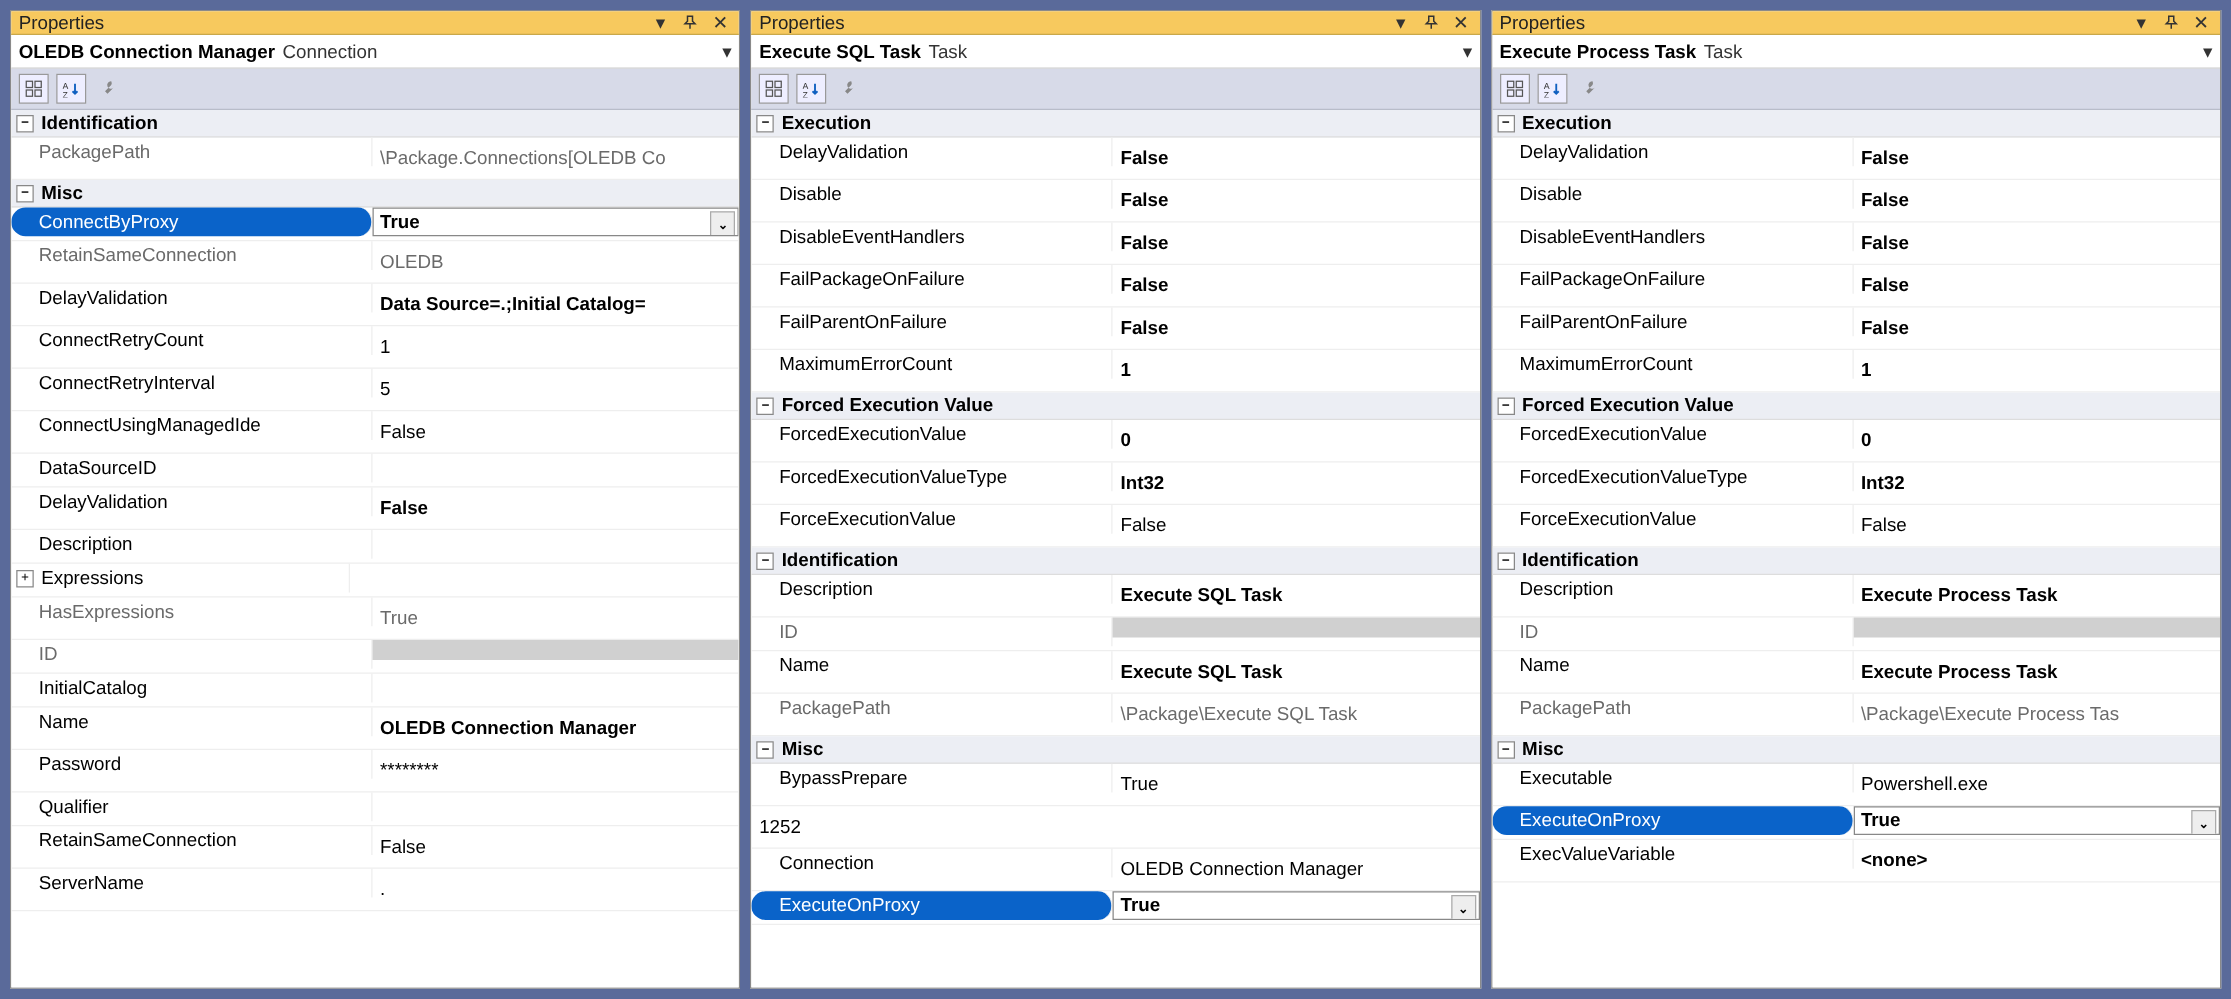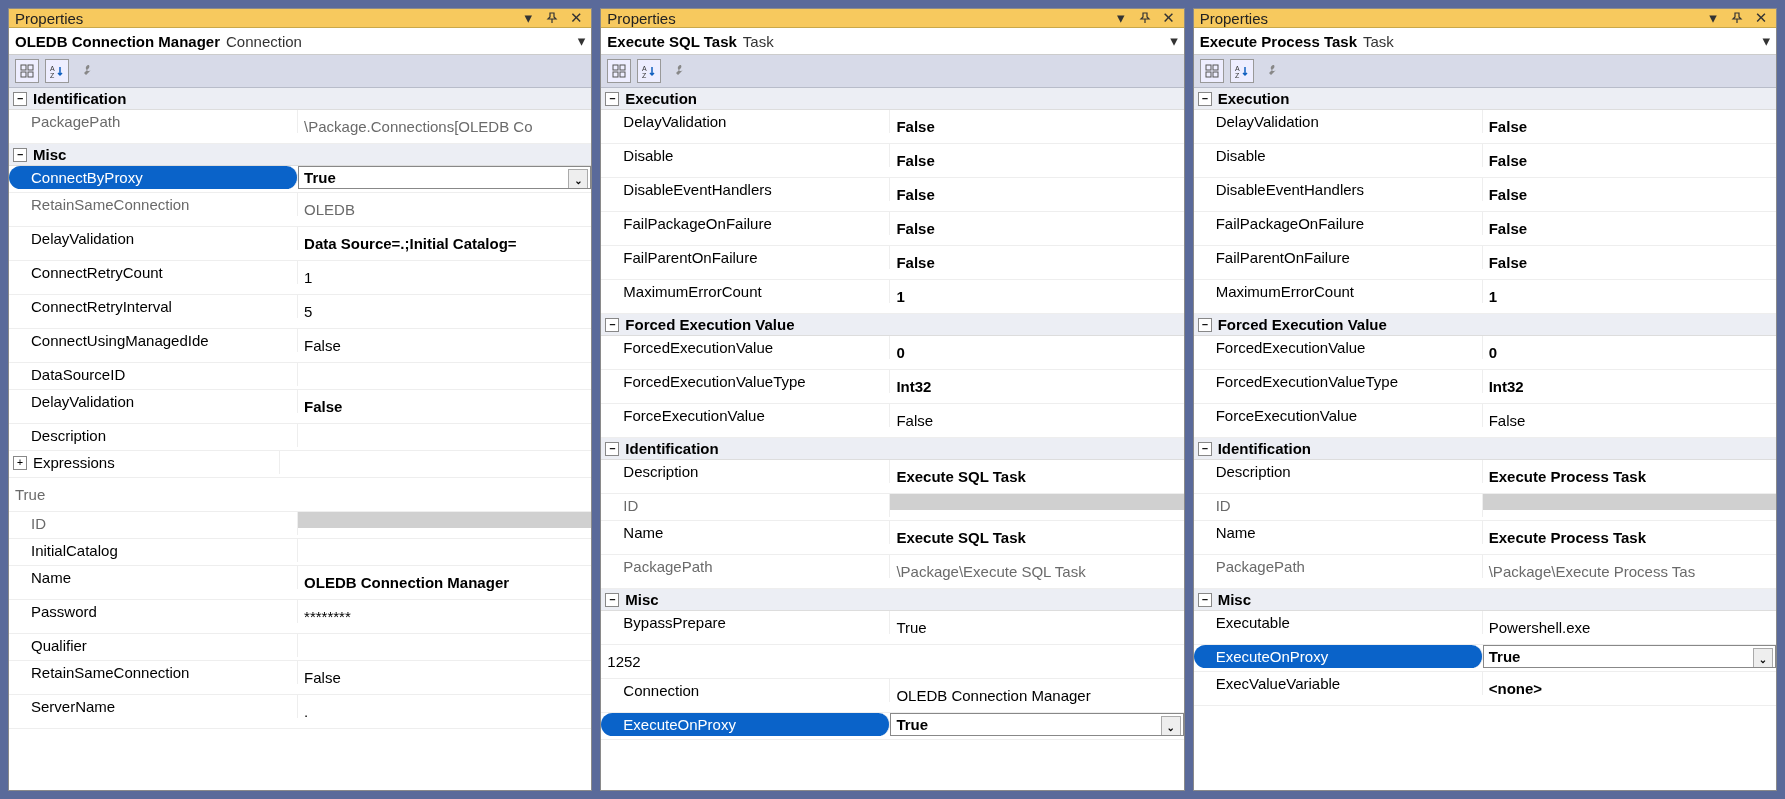--- a/index.html
+++ b/index.html
@@ -287,20 +287,21 @@
           <div class="prop-val"></div>
         </div>
         <div class="prop-row">
           <div class="prop-name has-toggle">
             <span class="toggle">+</span>
             <span>Expressions</span>
           </div>
           <div class="prop-val"></div>
         </div>
         <div class="prop-row">
+          <div class="prop-name dim">HasExpressions</div>
           <div class="prop-val dim">True</div>
         </div>
         <div class="prop-row">
           <div class="prop-name dim">ID</div>
           <div class="prop-val dim greyed-val"></div>
         </div>
         <div class="prop-row">
           <div class="prop-name">InitialCatalog</div>
           <div class="prop-val"></div>
         </div>

